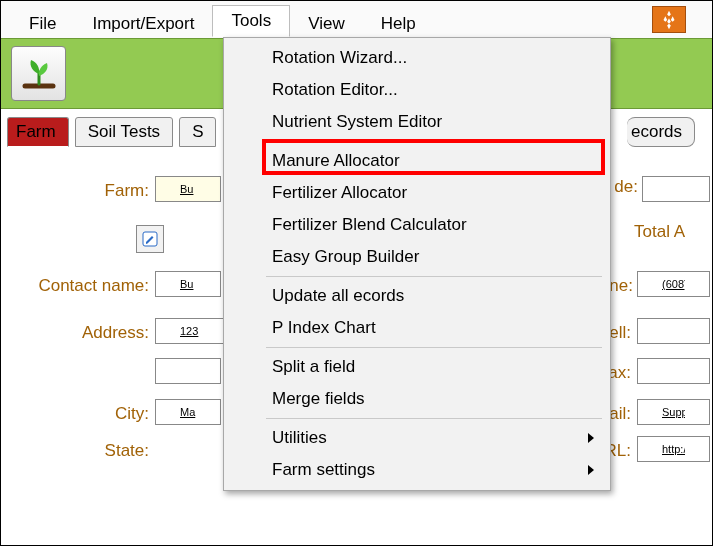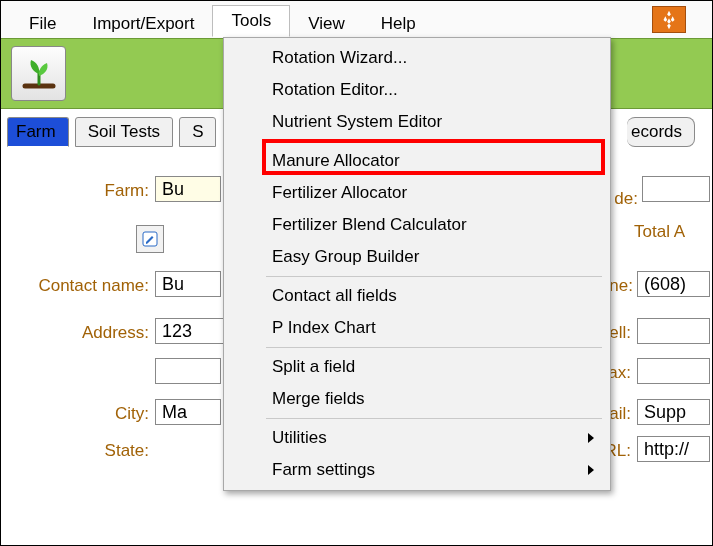--- a/index.html
+++ b/index.html
@@ -82,21 +82,21 @@
   }
   .tab {
     border: 1px solid #8a8a8a;
     background: #f1f1f1;
     border-radius: 3px 3px 0 0;
     padding: 4px 12px 4px 12px;
     font-size: 17px;
     white-space: nowrap;
   }
   .tab.active {
-    background: #1d4ed8;
+    background: #b91c1c;
     border-bottom: 1px solid #fff;
     padding-left: 8px;
   }
   .tab.cut-left {
     border-top-left-radius: 0;
     border-left: none;
     padding-left: 4px;
   }
 
   
@@ -107,23 +107,24 @@
   .lbl {
     position: absolute;
     text-align: right;
     font-size: 17px;
     color: #a16207;
   }
   .inp {
     position: absolute;
     border: 1px solid #888;
     background: #fff;
-    font-size: 18px;
-    padding: 2px 6px;
+    font-size: 11px;
+    padding: 2px 24px;
     font-family: inherit;
+    text-decoration: underline;
   }
   .inp.yellow { background: #fffde6; }
   .frm-abs { position:absolute; }
   .edit-btn {
     width: 28px; height: 28px;
     border: 1px solid #888;
     background: #f2f2f2;
     display:flex; align-items:center; justify-content:center;
   }
 
@@ -220,21 +221,21 @@
     <div class="lbl" style="left:0; top:158px; width:148px;">Address:</div>
     <input class="inp" style="left: 154px; top: 153px; width: 87px; height: 26px;" value="123">
 
     <input class="inp" style="left: 154px; top: 193px; width: 66px; height: 26px;" value="">
 
     <div class="lbl" style="left:0; top:239px; width:148px;">City:</div>
     <input class="inp" style="left: 154px; top: 234px; width: 66px; height: 26px;" value="Ma">
 
     <div class="lbl" style="left:0; top:276px; width:148px;">State:</div>
 
-    <div class="lbl" style="left:605px; top:24px; width:32px;text-align:right;">de:</div>
+    <div class="lbl" style="left:605px; top:12px; width:32px;text-align:right;">de:</div>
     <input class="inp" style="left: 641px; top: 11px; width: 68px; height: 26px;" value="">
 
     <div class="lbl" style="left:633px; top:57px; width:80px; text-align:left;">Total A</div>
 
     <div class="lbl" style="left:600px; top:111px; width:32px;">ne:</div>
     <input class="inp" style="left: 636px; top: 106px; width: 73px; height: 26px;" value="(608)">
 
     <div class="lbl" style="left:600px; top:158px; width:30px;">ell:</div>
     <input class="inp" style="left: 636px; top: 153px; width: 73px; height: 26px;" value="">
 
@@ -251,21 +252,21 @@
   <div class="dropdown">
     <div class="dd-item">Rotation Wizard...</div>
     <div class="dd-item">Rotation Editor...</div>
     <div class="dd-item">Nutrient System Editor</div>
     <div class="dd-sep"></div>
     <div class="dd-item">Manure Allocator</div>
     <div class="dd-item">Fertilizer Allocator</div>
     <div class="dd-item">Fertilizer Blend Calculator</div>
     <div class="dd-item">Easy Group Builder</div>
     <div class="dd-sep"></div>
-    <div class="dd-item">Contact all fields</div>
+    <div class="dd-item">Update all ecords</div>
     <div class="dd-item">P Index Chart</div>
     <div class="dd-sep"></div>
     <div class="dd-item">Split a field</div>
     <div class="dd-item">Merge fields</div>
     <div class="dd-sep"></div>
     <div class="dd-item">
         <span>Utilities</span>
         <span class="arrow"></span>
       </div>
     <div class="dd-item">

